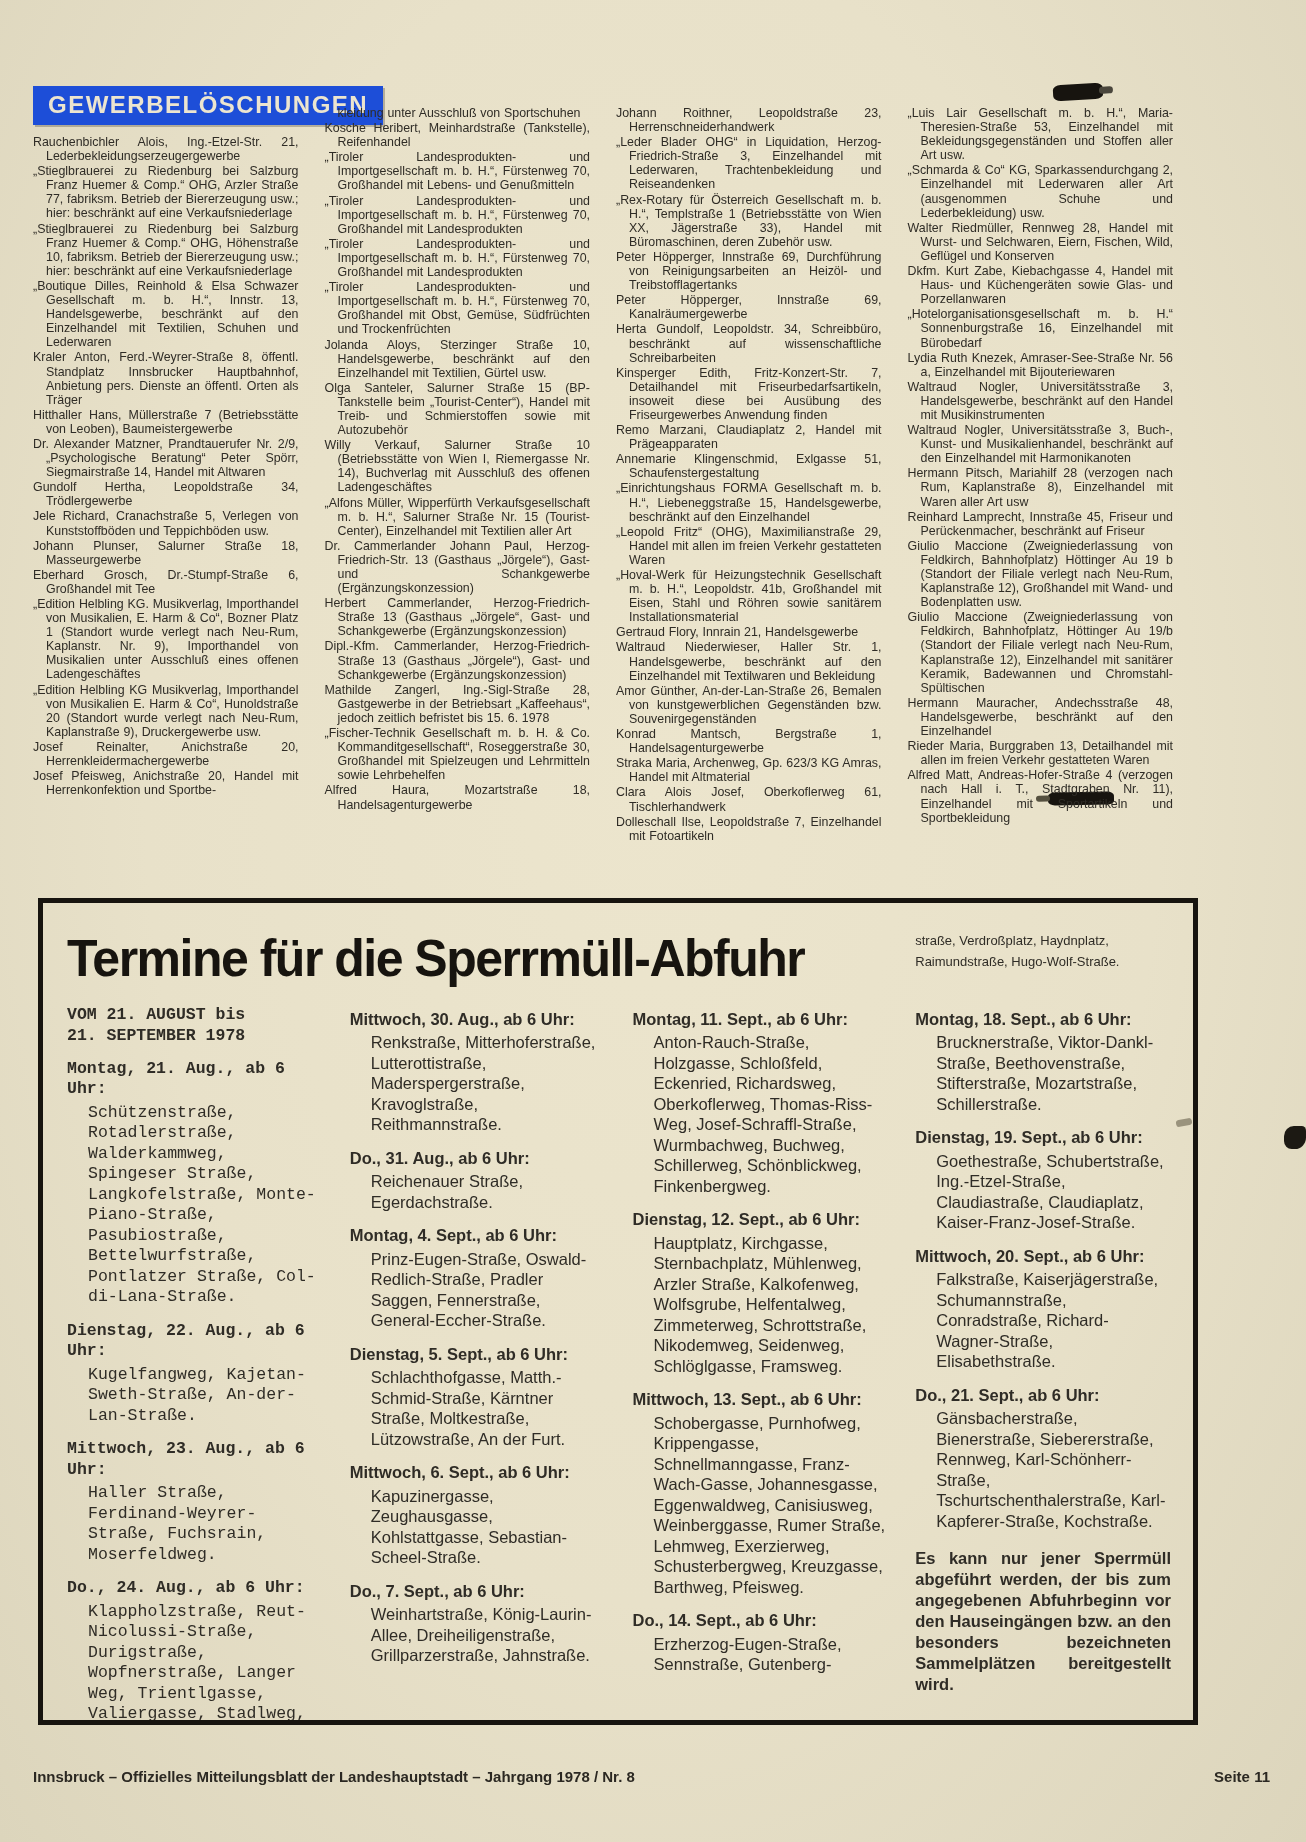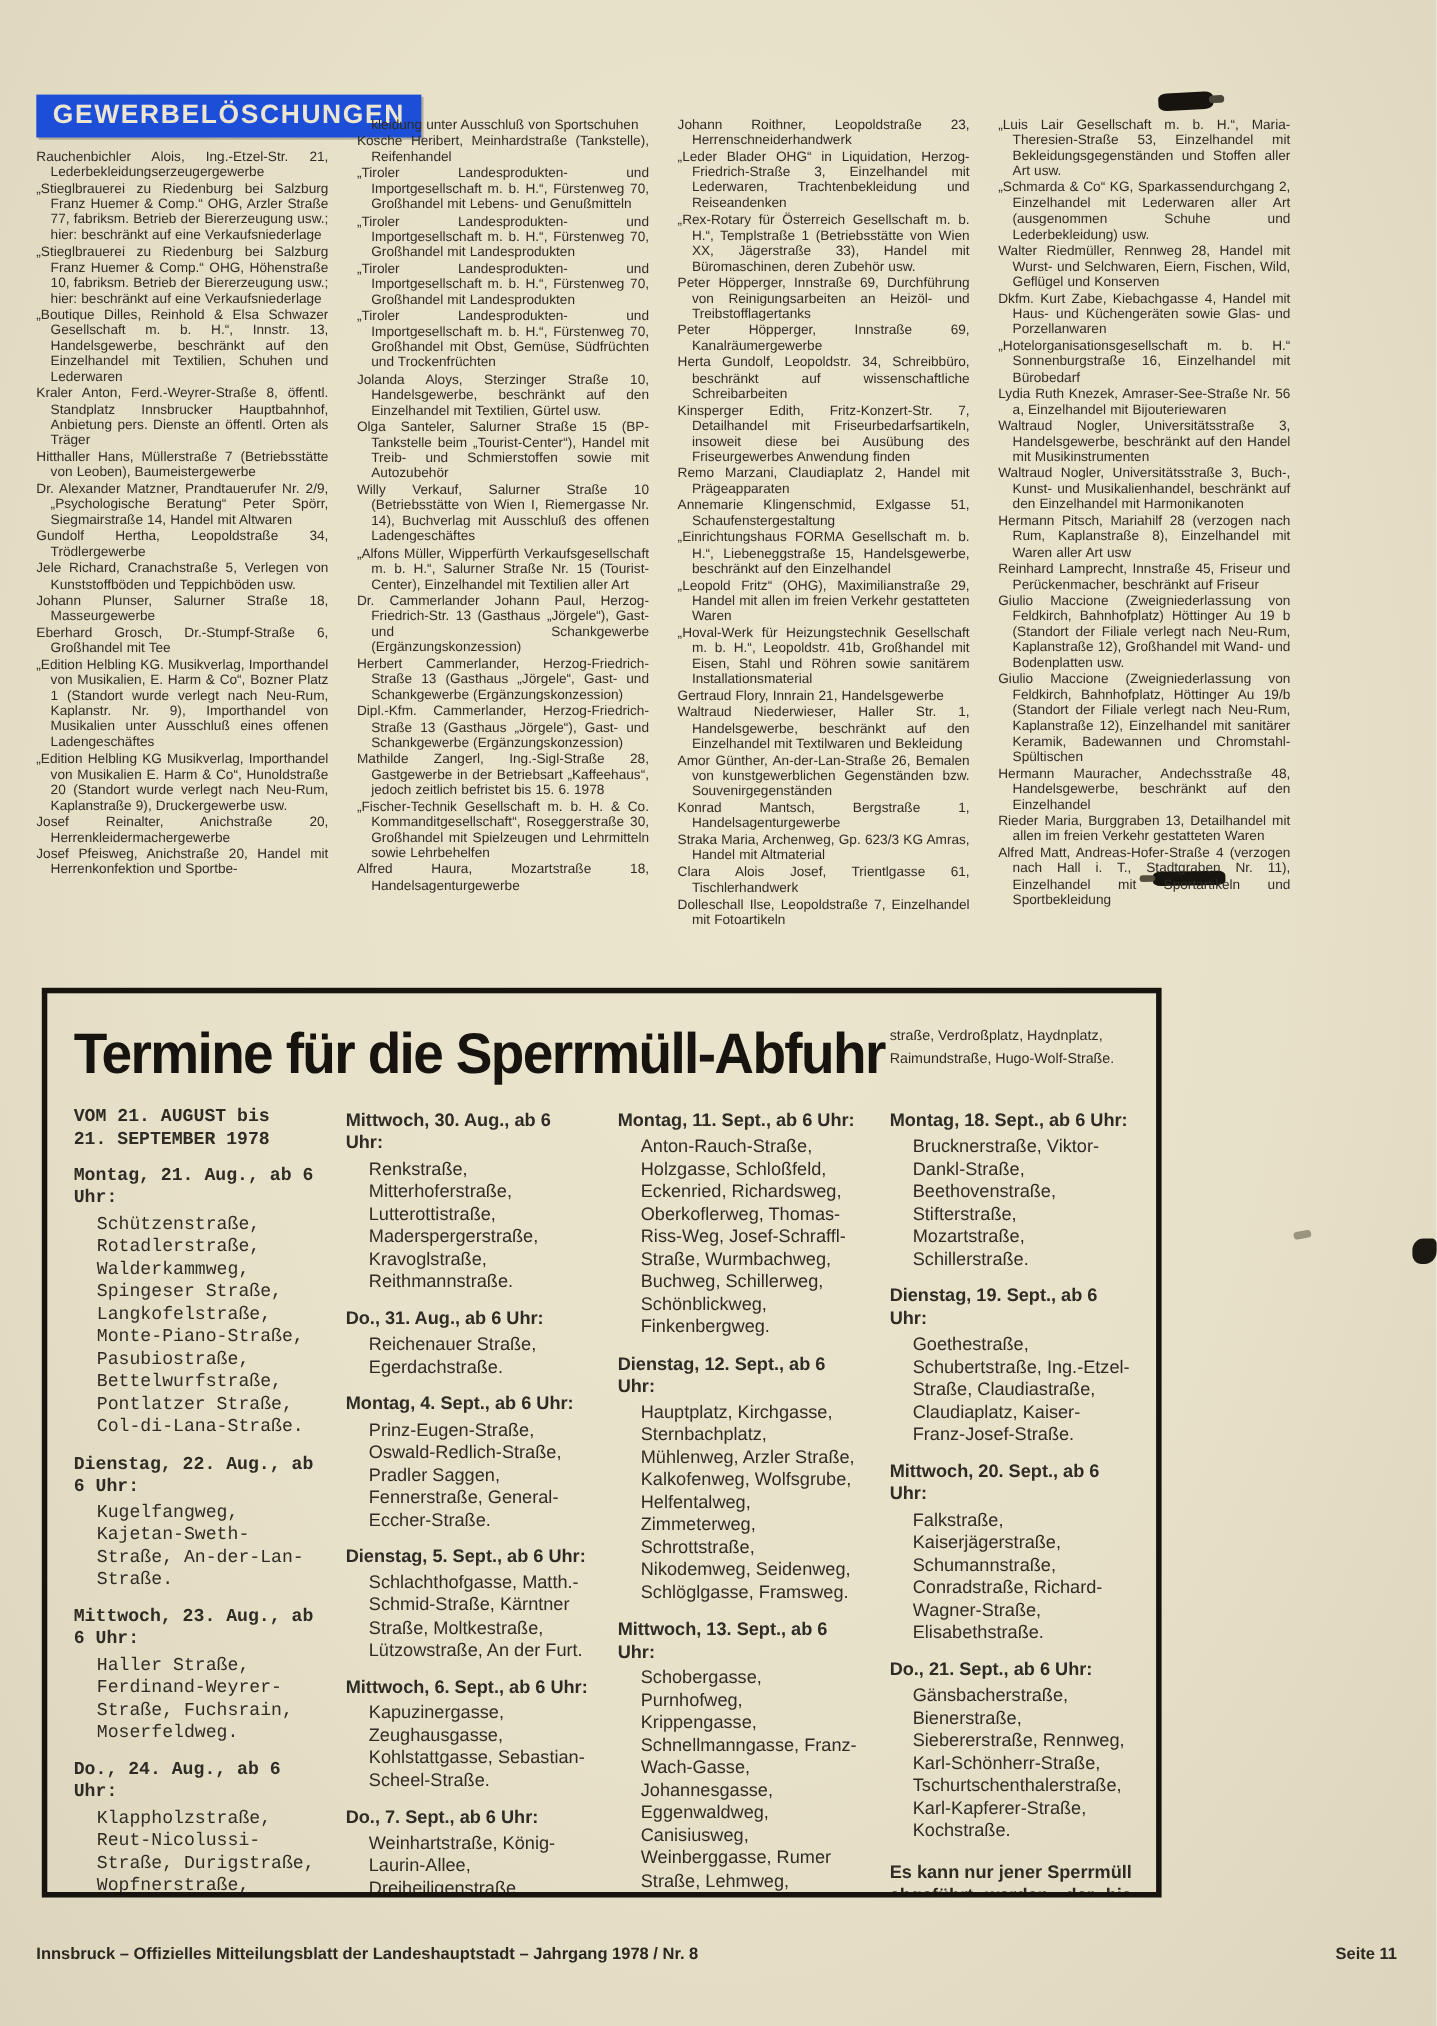--- a/index.html
+++ b/index.html
@@ -16,21 +16,21 @@
   .gcol.pt{padding-top:20px;}
   .badge{display:inline-block;background:#1d4ed8;color:#ece5cf;
          font-weight:bold;font-size:24px;letter-spacing:1.5px;
          padding:5px 15px 6px;margin:0 0 10px 0;box-shadow:2px 2px 0 rgba(23,20,15,.25);}
   .entries p{margin:0 0 1px 0;font-size:12.4px;line-height:14.1px;
              text-align:justify;padding-left:13px;text-indent:-13px;
              hyphens:auto;-webkit-hyphens:auto;word-spacing:.3px;}
   .entries.cont-first p:first-of-type{text-indent:0;}
 
   
-  .box{position:absolute;left:38px;top:898px;width:1018px;height:827px;
+  .box{position:absolute;left:38px;top:898px;width:1160px;height:827px;
        border:5px solid #17140f;box-sizing:border-box;overflow:hidden;}
   .box-inner{display:grid;grid-template-columns:repeat(4,1fr);column-gap:27px;
              padding:4px 22px 0 24px;}
   .box-title{grid-row:1;grid-column:1/4;margin:24px 0 12px;color:#17140f;
              font-size:50px;font-weight:bold;letter-spacing:-1.5px;line-height:1.05;
              transform:scaleY(1.04);transform-origin:left top;white-space:nowrap;}
   .box-cont{grid-row:1;grid-column:4;margin-top:24px;
             font-size:13px;line-height:20.5px;hyphens:auto;-webkit-hyphens:auto;}
   .scol{grid-row:2;min-width:0;}
   .scol.c1{grid-column:1;font-family:Liberation Mono, monospace;} .scol.c2{grid-column:2;}
@@ -128,21 +128,21 @@
           <p class="entry">Remo Marzani, Claudiaplatz 2, Handel mit Prägeapparaten</p>
           <p class="entry">Annemarie Klingenschmid, Exlgasse 51, Schaufenstergestaltung</p>
           <p class="entry">„Einrichtungshaus FORMA Gesellschaft m. b. H.“, Liebeneggstraße 15, Handelsgewerbe, beschränkt auf den Einzelhandel</p>
           <p class="entry">„Leopold Fritz“ (OHG), Maximilianstraße 29, Handel mit allen im freien Verkehr gestatteten Waren</p>
           <p class="entry">„Hoval-Werk für Heizungstechnik Gesellschaft m. b. H.“, Leopoldstr. 41b, Großhandel mit Eisen, Stahl und Röhren sowie sanitärem Installationsmaterial</p>
           <p class="entry">Gertraud Flory, Innrain 21, Handelsgewerbe</p>
           <p class="entry">Waltraud Niederwieser, Haller Str. 1, Handelsgewerbe, beschränkt auf den Einzelhandel mit Textilwaren und Bekleidung</p>
           <p class="entry">Amor Günther, An-der-Lan-Straße 26, Bemalen von kunstgewerblichen Gegenständen bzw. Souvenirgegenständen</p>
           <p class="entry">Konrad Mantsch, Bergstraße 1, Handelsagenturgewerbe</p>
           <p class="entry">Straka Maria, Archenweg, Gp. 623/3 KG Amras, Handel mit Altmaterial</p>
-          <p class="entry">Clara Alois Josef, Trientlgasse 61, Tischlerhandwerk</p>
+          <p class="entry">Clara Alois Josef, Oberkoflerweg 61, Tischlerhandwerk</p>
           <p class="entry">Dolleschall Ilse, Leopoldstraße 7, Einzelhandel mit Fotoartikeln</p>
         </div>
     </div>
     <div class="gcol pt">
       <div class="entries">
 
       <p class="entry">„Luis Lair Gesellschaft m. b. H.“, Maria-Theresien-Straße 53, Einzelhandel mit Bekleidungsgegenständen und Stoffen aller Art usw.</p>
           <p class="entry">„Schmarda &amp; Co“ KG, Sparkassendurchgang 2, Einzelhandel mit Lederwaren aller Art (ausgenommen Schuhe und Lederbekleidung) usw.</p>
           <p class="entry">Walter Riedmüller, Rennweg 28, Handel mit Wurst- und Selchwaren, Eiern, Fischen, Wild, Geflügel und Konserven</p>
           <p class="entry">Dkfm. Kurt Zabe, Kiebachgasse 4, Handel mit Haus- und Küchengeräten sowie Glas- und Porzellanwaren</p>

